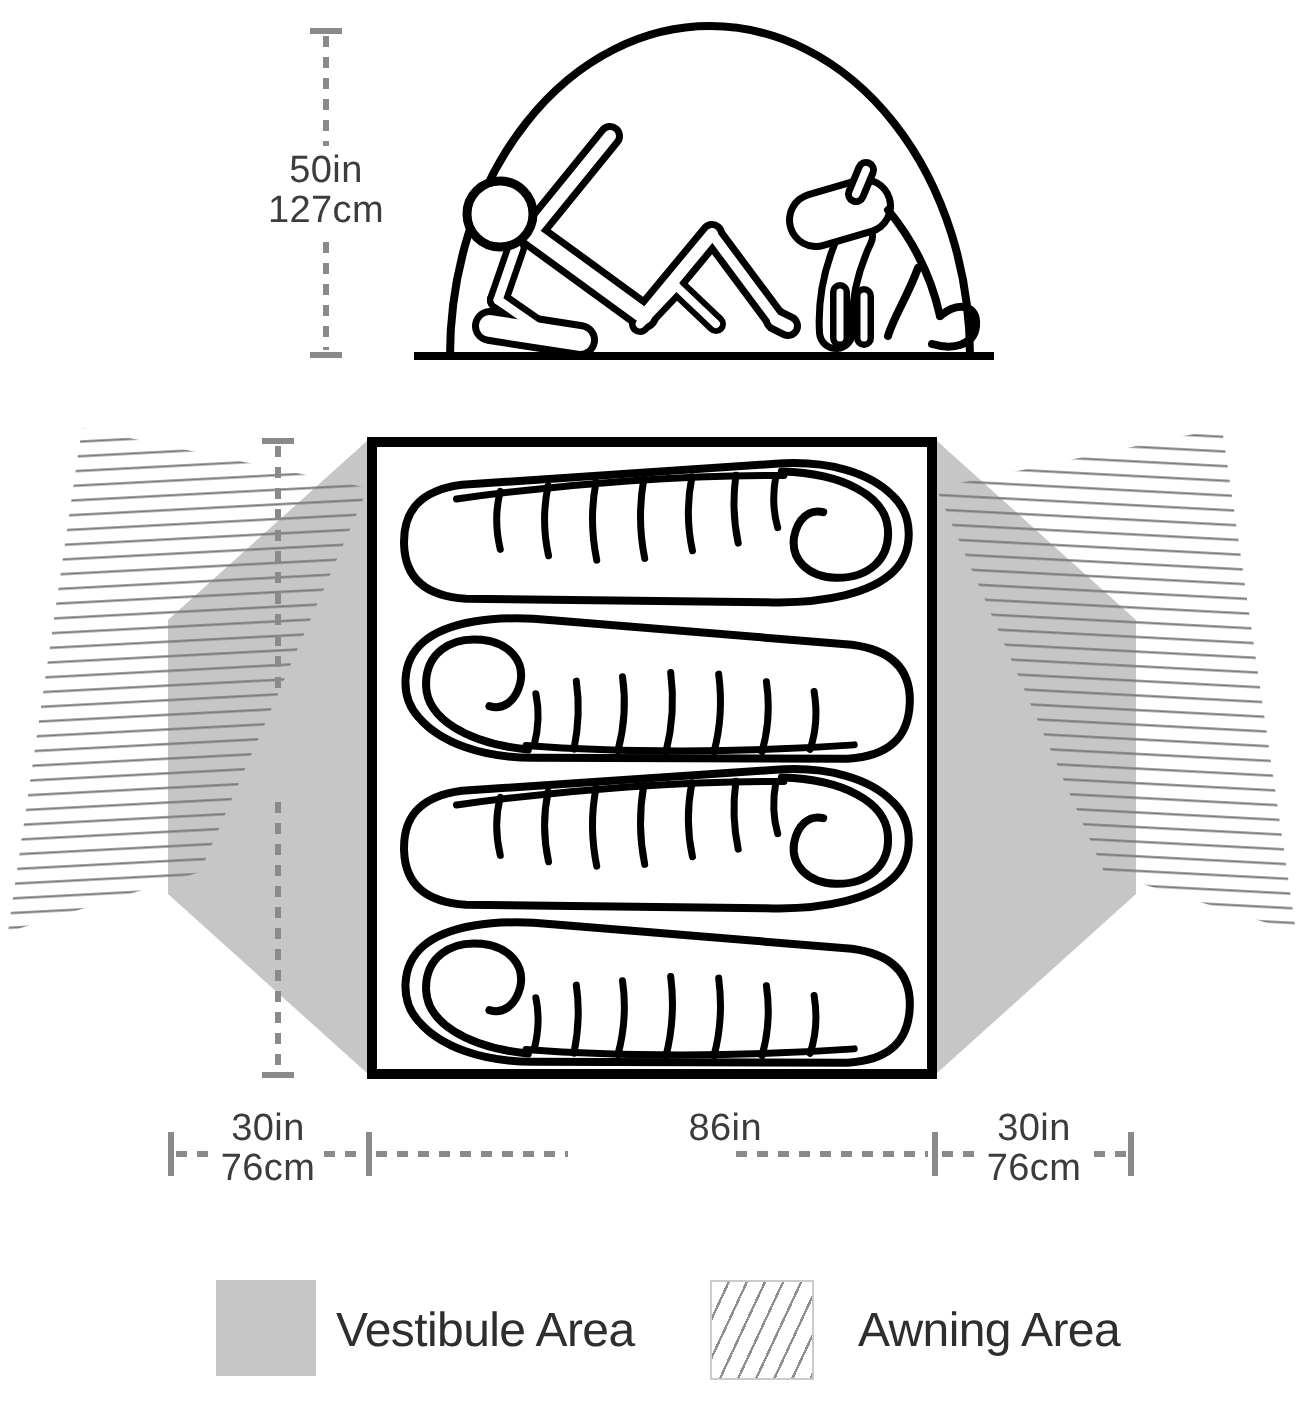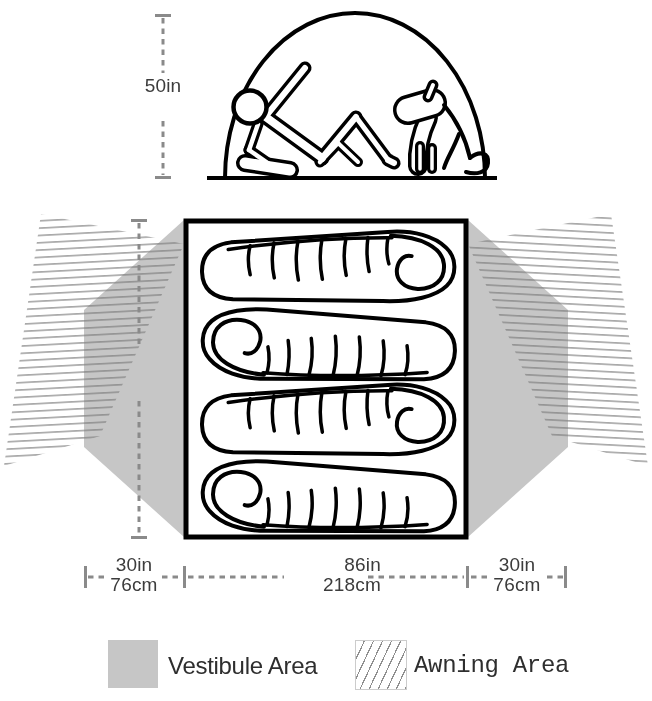--- a/index.html
+++ b/index.html
@@ -159,37 +159,37 @@
         <line x1="188" y1="577" x2="284" y2="577" stroke-dasharray="5.5 5"></line>
         <line x1="368" y1="577" x2="464" y2="577" stroke-dasharray="5.5 5"></line>
         <line x1="471" y1="577" x2="488" y2="577" stroke-dasharray="5.5 5"></line>
         <line x1="547" y1="577" x2="563" y2="577" stroke-dasharray="5.5 5"></line>
       </g>
     </g>
   </svg>
 
   <div class="dim" style="left:108px; top:76px;">
     <div>50in</div>
+    <div>127cm</div>
   </div>
 
 
   <div class="dim" style="left:79px; top:555px;">
     <div>30in</div>
     <div>76cm</div>
   </div>
 
   <div class="dim" style="left:271px; top:555px;text-align:right;">
     <div>86in</div>
-    <div>218cm</div>
   </div>
 
   <div class="dim" style="left:462px; top:555px;">
     <div>30in</div>
     <div>76cm</div>
   </div>
 
   <div class="swatch swatch-vestibule" style="left:108px; top:640px;"></div>
   <div class="legend-label" style="left:168px; top:652px;">Vestibule Area</div>
 
   <div class="swatch swatch-awning" style="left:355px; top:640px;"></div>
-  <div class="legend-label" style="left:414px; top:652px;font-family:Liberation Mono, monospace;">Awning Area</div>
+  <div class="legend-label" style="left:429px; top:652px;">Awning Area</div>
 
 </div>
 
 </body></html>

